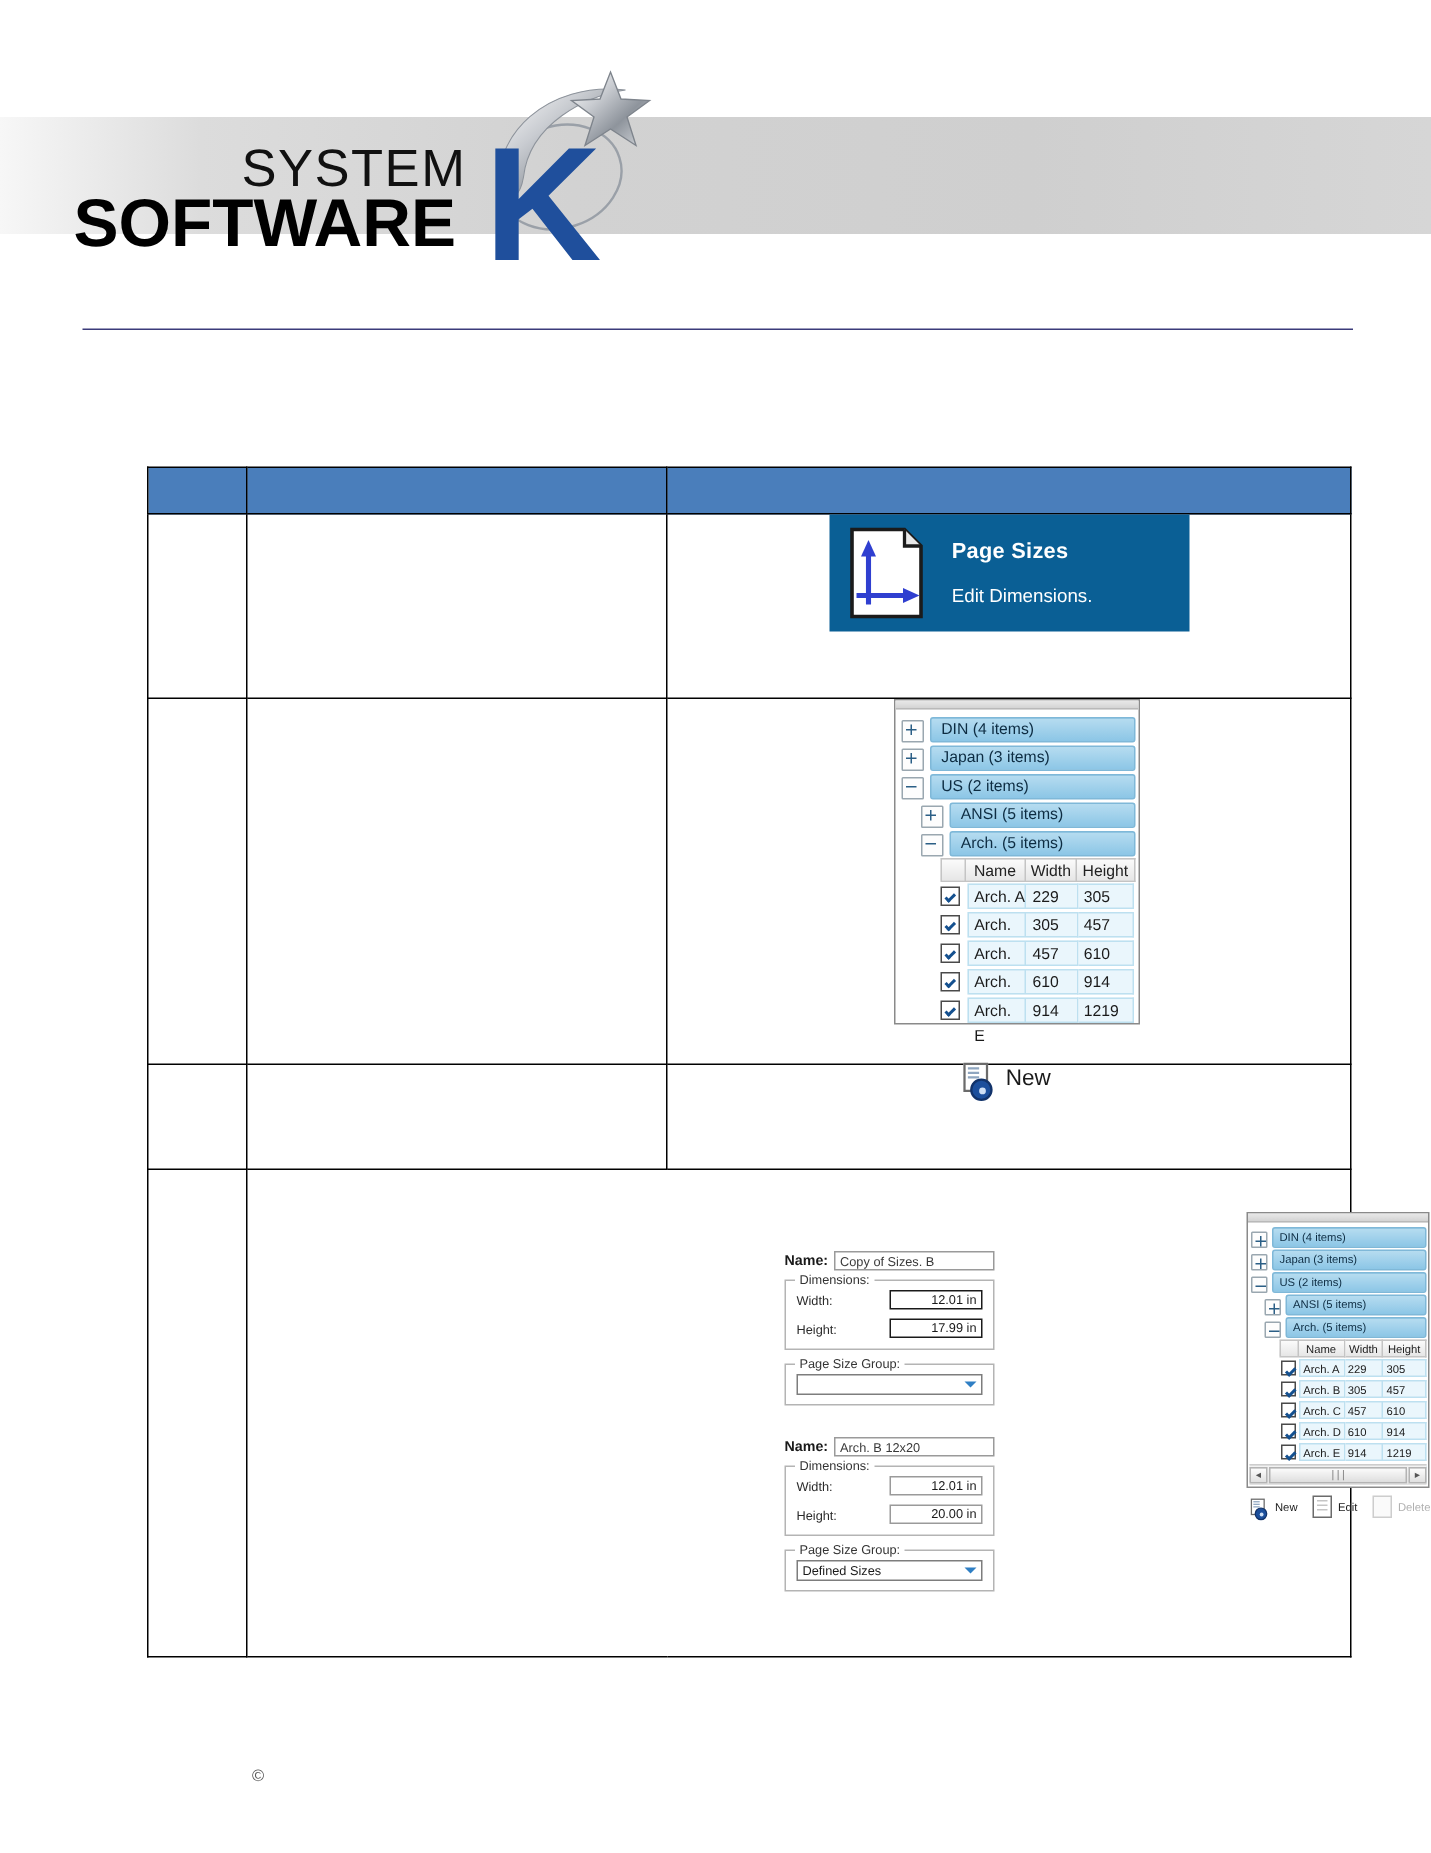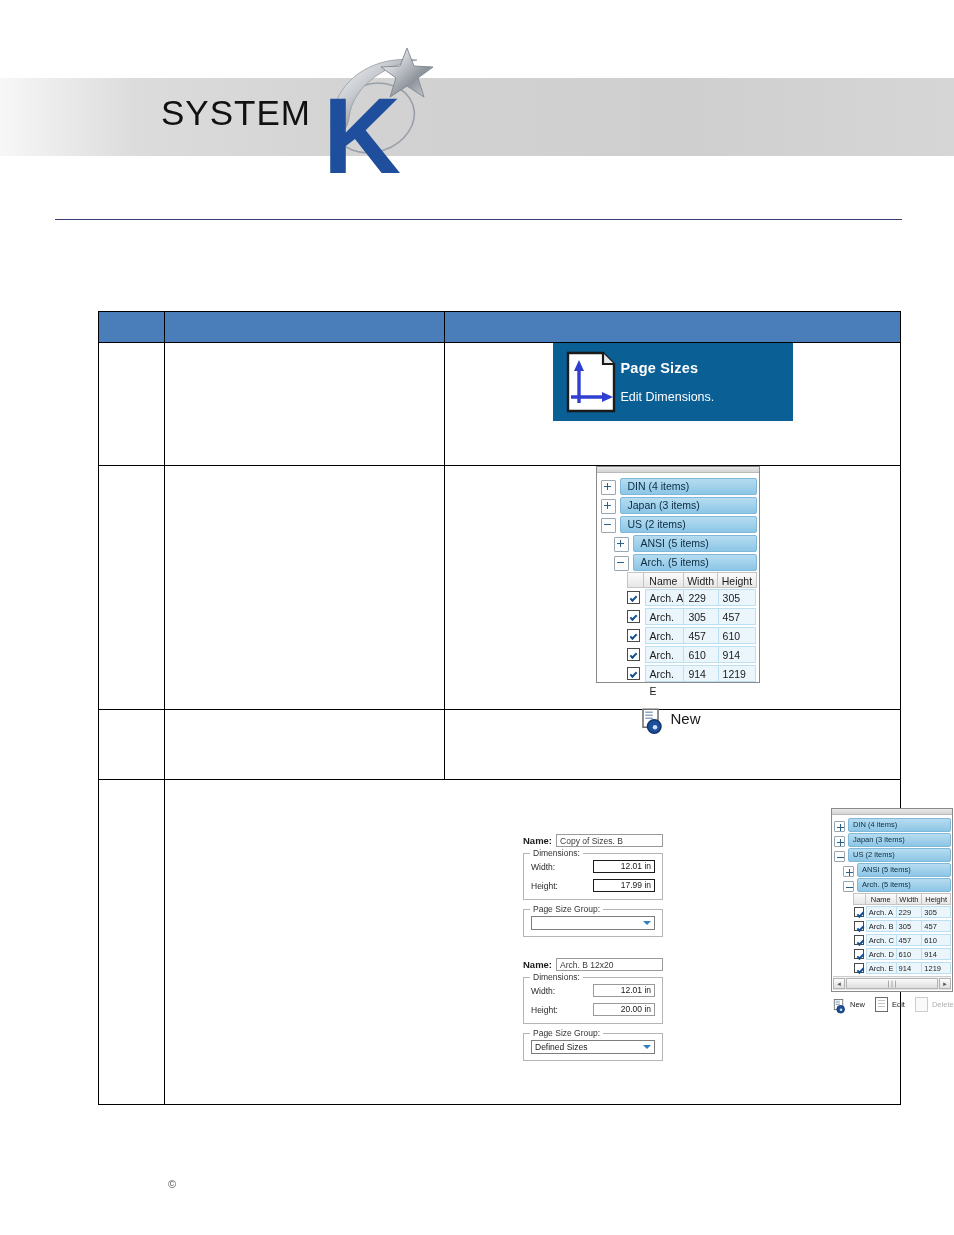--- a/index.html
+++ b/index.html
@@ -33,21 +33,21 @@
   .row-h2{height:244px;}
   .row-h3{height:70px;}
   .row-h4{height:325px;}
 
   .center-box{display:flex;align-items:center;justify-content:center;height:100%;}
 
   
   #pagesizes-tip{width:240px;height:78px;background:#0a5f95;display:flex;align-items:center;
     padding:0 0 0 6px;box-sizing:border-box;}
   #pagesizes-icon{width:52px;height:62px;flex:0 0 52px;position:relative;margin-left:6px;}
-  #pagesizes-text{margin-left:4px;color:#fff;}
+  #pagesizes-text{margin-left:18px;color:#fff;}
   #ps-title{font-size:14.5px;font-weight:bold;letter-spacing:.2px;}
   #ps-sub{font-size:12.5px;margin-top:14px;font-weight:400;}
 
   
   .tree-widget{background:#ffffff;border:1px solid #8a8a8a;box-sizing:border-box;
     font-family:"Liberation Sans",sans-serif;position:relative;}
   .tree-topbar{height:5px;background:linear-gradient(to bottom,#e9e9e9,#d4d4d4);border-bottom:1px solid #b9b9b9;}
   .tree-row{display:flex;align-items:flex-end;height:19px;}
   .twisty{width:13px;height:13px;border:1px solid #9aa7b0;background:#fdfdfd;margin-right:4px;
     flex:0 0 13px;position:relative;border-radius:1px;}
@@ -129,20 +129,21 @@
         <stop offset="65%" stop-color="#8e949c"></stop>
           <stop offset="100%" stop-color="#d8dbdf"></stop>
       </linearGradient>
     </defs>
     <ellipse cx="78" cy="78" rx="42" ry="34" fill="none" stroke="#9aa0a8" stroke-width="1.6" transform="rotate(-18 78 78)"></ellipse>
     <path d="M20 92 C14 52 52 16 104 22 C78 26 40 44 36 80 C34 92 28 98 20 92 Z" fill="url(#sg)" stroke="#8d939b" stroke-width="0.7" transform="translate(18,-2)"></path>
     <path d="M112 8 L119 26 L138 27 L123 38 L129 57 L112 46 L95 57 L101 38 L86 27 L105 26 Z" fill="url(#sg)" stroke="#7e848c" stroke-width="0.9"></path>
   </svg>
   <div id="logo-system">SYSTEM</div>
   <div id="logo-k">K</div>
+  <div id="logo-software">SOFTWARE</div>
 </div>
 
 <div id="top-rule"></div>
 
 <table id="main-table">
   <colgroup>
       <col class="col-a">
       <col class="col-b">
       <col class="col-c">
     </colgroup>

